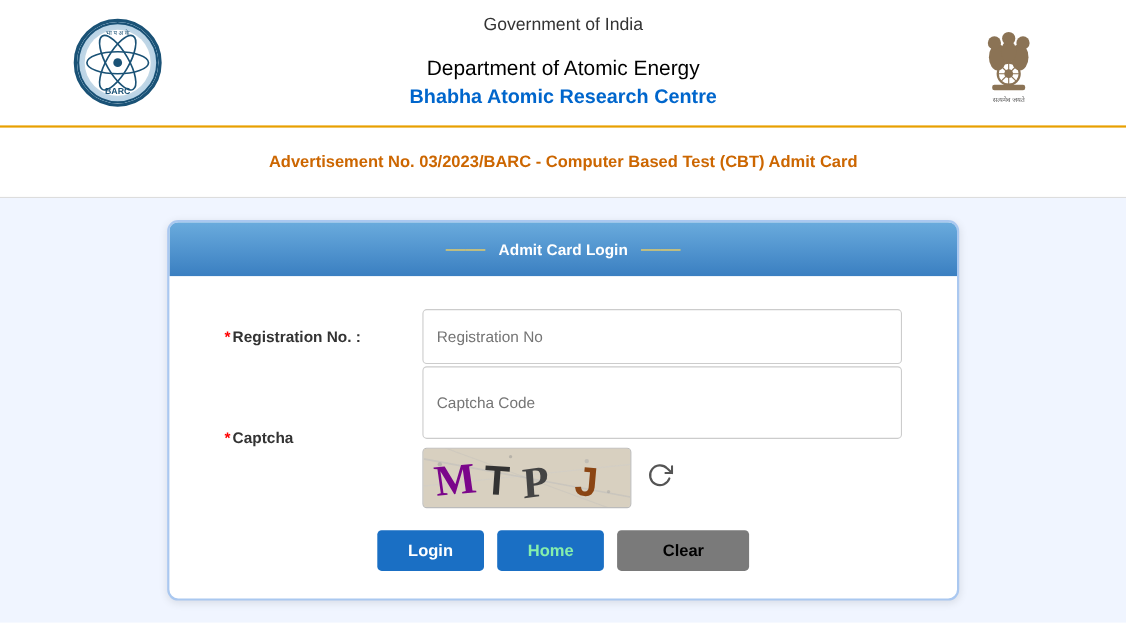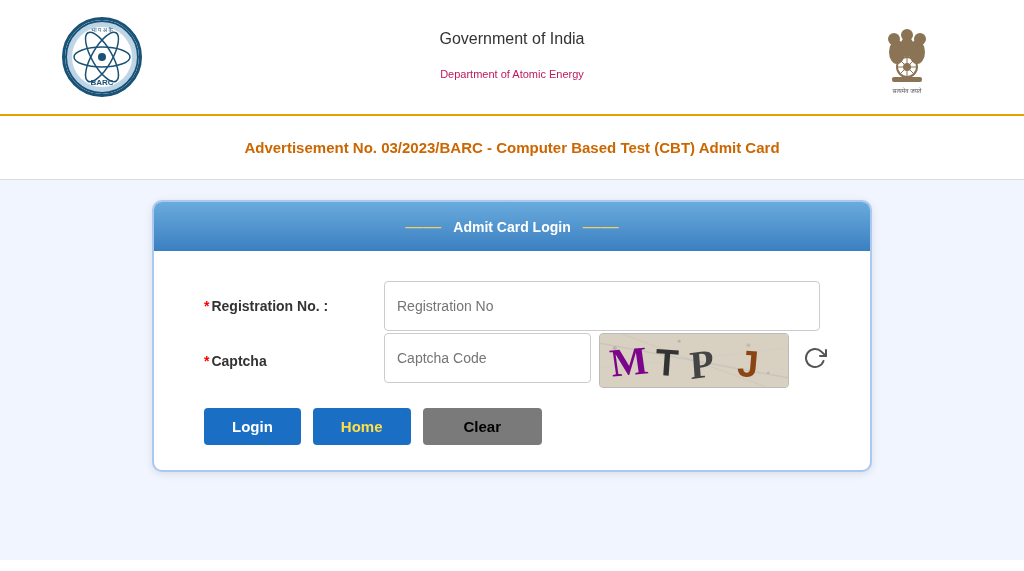--- a/index.html
+++ b/index.html
@@ -25,37 +25,37 @@
       justify-content: space-between;
       width: 100%;
       max-width: 900px;
     }
 
     .logo-left, .logo-right {
       width: 90px;
       height: 90px;
       display: flex;
       align-items: center;
-      justify-content: flex-start;
+      justify-content: center;
     }
 
     .header-text {
       text-align: center;
       flex: 1;
     }
 
     .header-text .gov-title {
       font-size: 16px;
       color: #333;
       margin-bottom: 20px;
     }
 
     .header-text .dept-title {
-      font-size: 11px;
-      color: #be185d;
+      font-size: 19px;
+      color: #000000;
       margin-bottom: 4px;
     }
 
     .header-text .barc-title {
       font-size: 18px;
       font-weight: bold;
       color: #0066cc;
       margin-bottom: 2px;
     }
 
@@ -146,21 +146,21 @@
 
     .captcha-row {
       display: flex;
       align-items: center;
       margin-bottom: 18px;
     }
 
     .captcha-input-section {
       flex: 1;
       display: flex;
-      flex-direction: row;
+      flex-direction: column;
       gap: 8px;
     }
 
     .captcha-image-row {
       display: flex;
       align-items: center;
       gap: 10px;
     }
 
     .captcha-image {
@@ -180,39 +180,39 @@
       background: none;
       border: none;
       cursor: pointer;
       font-size: 22px;
       color: #555;
       padding: 4px;
     }
 
     .button-row {
       display: flex;
-      justify-content: flex-start;
+      justify-content: center;
       gap: 12px;
       margin-top: 20px;
     }
 
     .btn-login {
       background: #1a6fc4;
       color: #fff;
       border: none;
       padding: 10px 28px;
       border-radius: 4px;
       font-size: 15px;
       font-weight: 600;
       cursor: pointer;
     }
 
     .btn-home {
       background: #1a6fc4;
-      color: #fde047;
+      color: #86efac;
       border: none;
       padding: 10px 28px;
       border-radius: 4px;
       font-size: 15px;
       font-weight: 600;
       cursor: pointer;
     }
 
     .btn-clear {
       background: #7a7a7a;
@@ -266,20 +266,21 @@
             <text x="37" y="65" text-anchor="middle" font-size="8" font-weight="bold" fill="#1a5276">BARC</text>
 
             <text x="37" y="12" text-anchor="middle" font-size="5.5" fill="#1a5276">भा प अ के</text>
           </svg>
         </div>
       </div>
 
       <div class="header-text">
         <div class="gov-title">Government of India</div>
         <div class="dept-title">Department of Atomic Energy</div>
+        <div class="barc-title">Bhabha Atomic Research Centre</div>
       </div>
 
       <div class="logo-right">
         <svg width="70" height="80" viewBox="0 0 70 80">
 
           <rect x="20" y="60" width="30" height="5" rx="2" fill="#8B7355"></rect>
 
           <circle cx="35" cy="50" r="10" fill="none" stroke="#8B7355" stroke-width="2"></circle>
           <circle cx="35" cy="50" r="4" fill="#8B7355"></circle>
 

